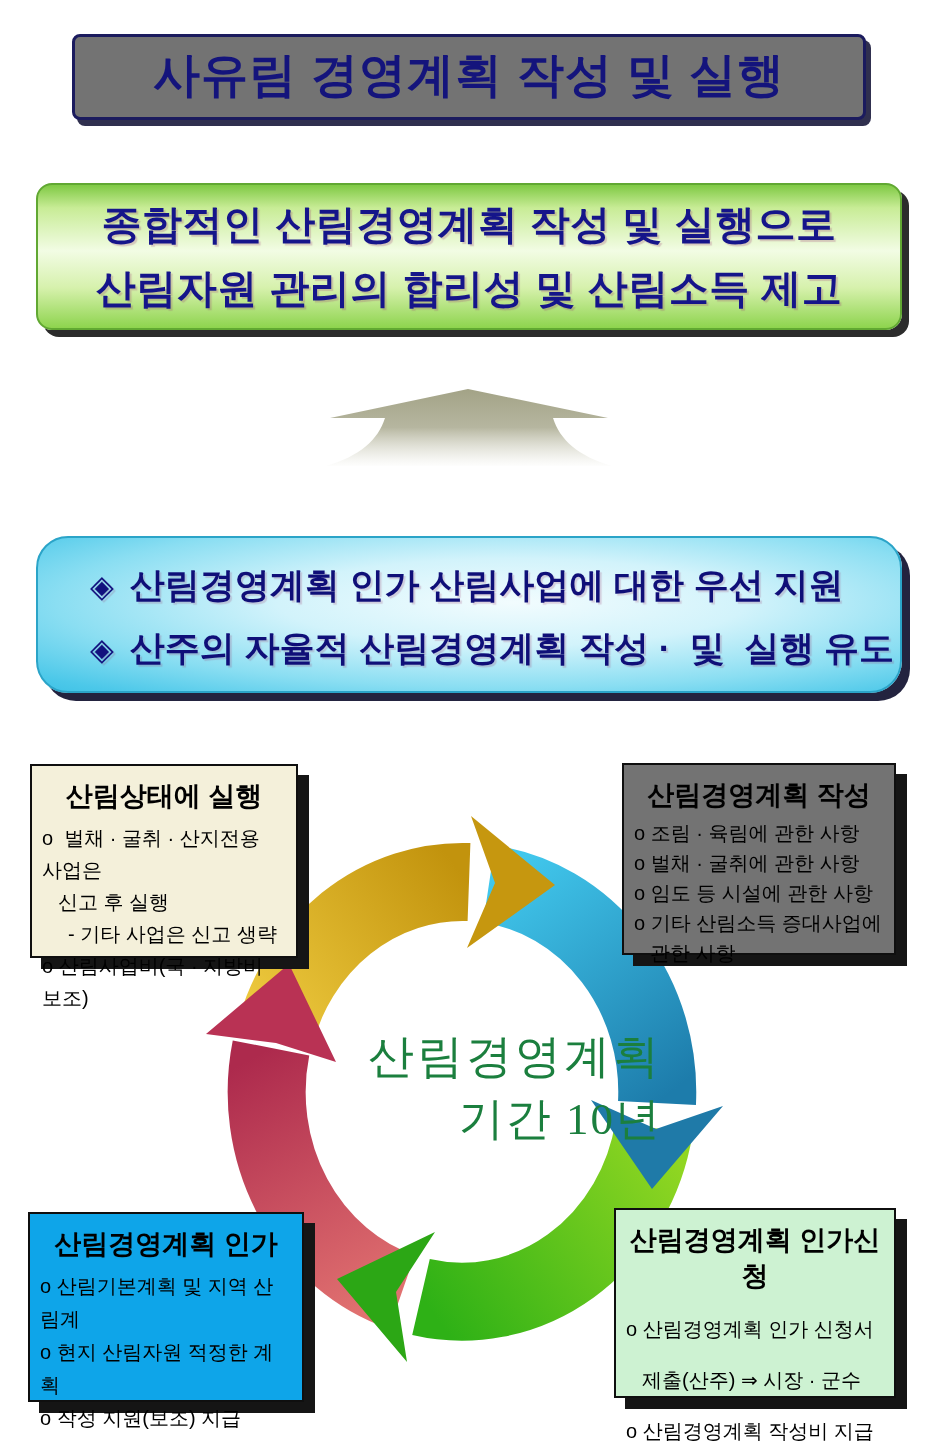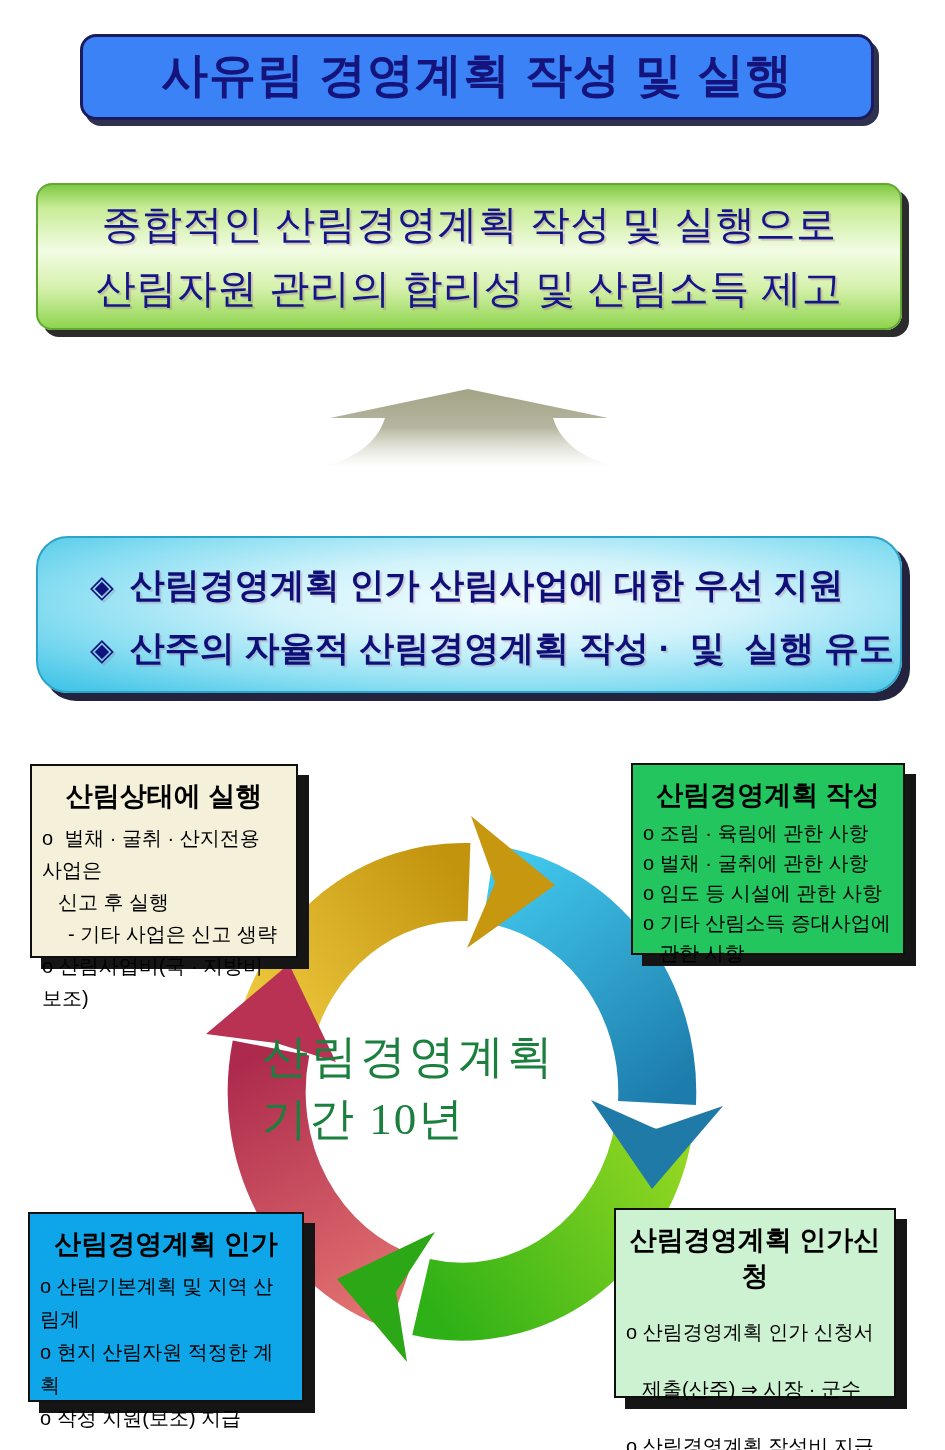--- a/index.html
+++ b/index.html
@@ -1,65 +1,65 @@
 <!DOCTYPE html>
 <html><head>
 <meta charset="utf-8">
 <style>
   html,body{margin:0;padding:0;background:#fff;}
   .stage{position:relative;width:945px;height:1450px;background:#fff;overflow:hidden;
          font-family:"Liberation Sans","DejaVu Sans",sans-serif;}
 
   
-  .title-box{position:absolute;left:80px;top:34px;width:788px;height:80px;
-    background:#3b82f6;border:3px solid #1b1b5e;border-radius:16px;
+  .title-box{position:absolute;left:72px;top:34px;width:788px;height:80px;
+    background:#737373;border:3px solid #1b1b5e;border-radius:8px;
     box-shadow:5px 6px 0 #30304f;}
   .title-text{width:100%;text-align:center;line-height:76px;font-size:47px;font-weight:700;
     color:#14147c;letter-spacing:1px;}
 
   
   .goal-box{position:absolute;left:36px;top:183px;width:862px;height:143px;
     border:2px solid #61a832;border-radius:16px;
     background:linear-gradient(180deg,#7fc944 0%,#c8ec96 16%,#f2fce4 46%,#d6f1ac 72%,#8ed44e 100%);
     box-shadow:7px 7px 0 #2c2c2c;}
-  .goal-line{text-align:center;font-size:40px;font-weight:400;color:#15158a;line-height:64px;
+  .goal-line{text-align:center;font-size:40px;font-weight:700;color:#15158a;line-height:64px;
     letter-spacing:0.5px;text-shadow:2px 2px 1px rgba(150,60,110,0.25);}
   .goal-box .pad{padding-top:7px;}
 
   
   .support-box{position:absolute;left:36px;top:536px;width:862px;height:153px;
     border:2px solid #2ba4c8;border-radius:32px;
     background:radial-gradient(ellipse at 55% 42%,#f2fcfe 0%,#d2f3fb 35%,#8adef2 68%,#4cc8e9 92%,#3fc2e6 100%);
     box-shadow:8px 8px 0 #23233f;}
   .support-inner{padding:16px 0 0 52px;}
   .support-row{font-size:35px;font-weight:700;color:#0f0f78;line-height:61px;white-space:pre-wrap;
     text-shadow:2px 2px 1px rgba(150,60,110,0.22);}
   .diamond{font-size:31px;margin-right:16px;color:#12127e;}
 
   
-  .center-label{position:absolute;left:262px;top:1026px;width:400px;text-align:left;z-index:3;
+  .center-label{position:absolute;left:262px;top:1026px;width:400px;text-align:right;z-index:3;
     font-family:"Liberation Serif","DejaVu Serif",serif;color:#1b7f3e;}
   .center-l1{font-size:46px;line-height:62px;letter-spacing:3px;}
   .center-l2{font-size:45px;line-height:62px;letter-spacing:2px;}
 
   
   .cbox{position:absolute;z-index:4;border:2px solid #0f0f0f;background:#eee;
     box-shadow:11px 11px 0 #151515;padding:8px 10px 4px 10px;box-sizing:border-box;}
   .ctitle{text-align:center;font-weight:700;font-size:27px;color:#000;margin:4px 0 8px 0;}
   .bline{font-size:20px;color:#000;line-height:32px;white-space:pre-wrap;}
   .bline.cont{padding-left:16px;}
   .bline.cont2{padding-left:26px;}
   .box-execute{left:30px;top:764px;width:268px;height:194px;background:#f4f0da;}
-  .box-create{left:622px;top:763px;width:274px;height:192px;background:#22c55e;margin-left:9px;}
+  .box-create{left:622px;top:763px;width:274px;height:192px;background:#737373;}
   .box-create .bline{line-height:30px;}
   .box-create .ctitle{margin-bottom:5px;}
   .box-approve{left:28px;top:1212px;width:276px;height:190px;background:#0ea5e9;}
   .box-approve .bline{line-height:33px;}
   .box-apply{left:614px;top:1208px;width:282px;height:190px;background:#cdf2d2;}
-  .box-apply .bline{line-height:37px;margin-top:20px;}
+  .box-apply .bline{line-height:31px;margin-top:20px;}
 
   .ring-svg{position:absolute;left:0;top:0;z-index:1;}
 </style>
 </head>
 <body>
 
 <div class="stage">
 
   <div class="title-box">
     <div class="title-text">사유림 경영계획 작성 및 실행</div>

